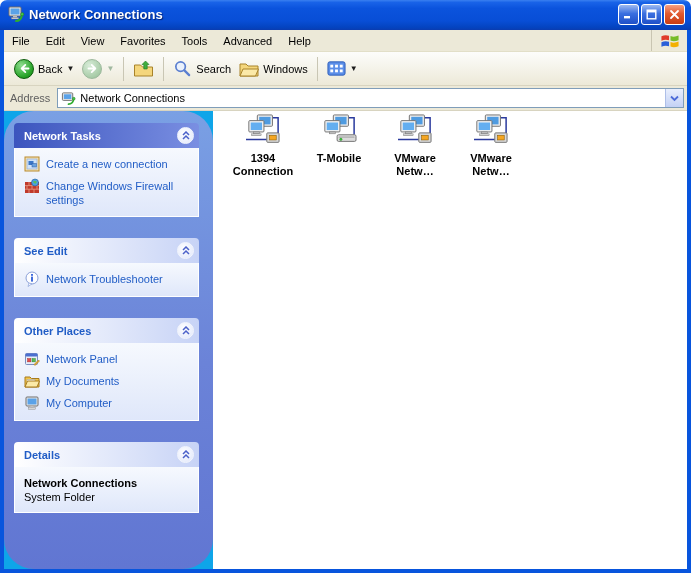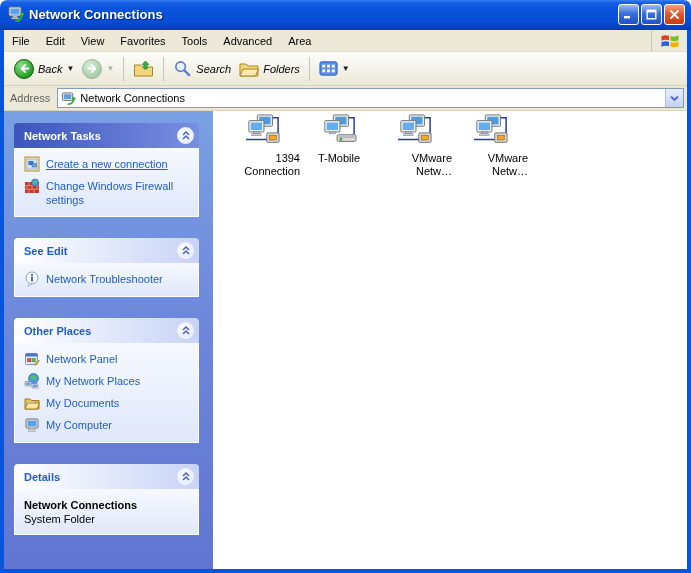--- a/index.html
+++ b/index.html
@@ -43,21 +43,21 @@
   .menubar { height:22px; background:#ece9d8; display:flex; align-items:stretch; border-bottom:1px solid #e2dfc8; }
   .menu-item { padding:0 8px; display:flex; align-items:center; color:#000; }
   .menubar .spacer { flex:1; }
   .winlogo-box { width:36px; border-left:1px solid #c9c5b2; display:flex; align-items:center; justify-content:center; background:#ece9d8; }
 
   
   .toolbar {
     height:34px; background:linear-gradient(180deg,#fdfdfb,#ece9d8);
     border-bottom:1px solid #d8d4c0; display:flex; align-items:center; padding:0 4px 0 6px;
   }
-  .tb-btn { display:flex; align-items:center; gap:4px; padding:2px 4px; border-radius:3px;font-style:italic; }
+  .tb-btn { display:flex; align-items:center; gap:4px; padding:2px 4px; border-radius:3px; }
   .circle {
     width:20px; height:20px; border-radius:50%; flex:0 0 auto;
     display:flex; align-items:center; justify-content:center;
   }
   .circle.green { background:radial-gradient(circle at 35% 30%, #8fdc8f, #2aa52a 65%, #0e7c0e); border:1px solid #0a5c0a; }
   .circle.pale  { background:radial-gradient(circle at 35% 30%, #d8ecd8, #a8cca8 70%, #90b890); border:1px solid #9cb89c; }
   .caret { font-size:8px; color:#1c1c1c; line-height:8px; }
   .caret.dim { color:#a0b8a0; }
   .tb-sep { width:1px; height:24px; background:#c9c6b4; margin:0 5px; }
   .tb-label { color:#000; }
@@ -81,21 +81,21 @@
     display:flex; align-items:center; justify-content:center;
   }
 
   
   .content { flex:1; display:flex; overflow:hidden; }
 
   
   .sidebar {
     width:209px; flex:0 0 209px;
     background:linear-gradient(180deg,#7aa0e4 0%,#6b83d8 55%,#6176d2 100%);
-    padding:12px 0 0 10px; overflow:hidden;
+    padding:12px 0 0 10px; overflow:hidden;border-radius:30px;
   }
   .panel { width:185px; margin-bottom:21px; }
   .panel.details { margin-top:9px; }
   .panel-header {
     height:25px; border-radius:4px 4px 0 0;
     display:flex; align-items:center; justify-content:space-between;
     padding:0 5px 0 10px; font-weight:bold;
   }
   .panel-header.special { background:linear-gradient(90deg,#3c55be,#7a8fe2); color:#fff; }
   .panel-header.normal  { background:linear-gradient(90deg,#ffffff,#c7d3f6); color:#215dc6; }
@@ -107,32 +107,32 @@
   }
   .panel-body {
     background:linear-gradient(180deg,#f6f9fe,#dfe7fa);
     border:1px solid #fff; border-top:none;
     padding:9px 6px 8px 9px;
   }
   .task-item { display:flex; align-items:flex-start; gap:6px; margin-bottom:7px; color:#215dc6; }
   .task-item:last-child { margin-bottom:1px; }
   .task-item .t-icon { width:16px; height:16px; flex:0 0 auto; margin-top:-1px; }
   .task-item .t-label { line-height:14px; }
-  .task-item.hovered .t-label { text-decoration:underline; }
+  .task-item.hovered .t-label { }
   .details-name { font-weight:bold; color:#000; line-height:14px; }
   .details-sub  { color:#000; line-height:14px; }
 
   
   .main {
     flex:1; background:#fff; padding:3px 0 0 12px;
     display:flex; align-items:flex-start;
   }
   .conn-item { width:76px; display:flex; flex-direction:column; align-items:center; }
   .conn-item .c-icon { width:40px; height:34px; }
-  .conn-item .c-label { margin-top:4px; text-align:right; color:#000; line-height:13px; max-width:74px; }
+  .conn-item .c-label { margin-top:4px; text-align:center; color:#000; line-height:13px; max-width:74px;font-weight:bold; }
 </style>
 </head>
 <body>
 
 <div class="window">
 
   <div class="titlebar">
     <svg class="title-icon" viewBox="0 0 18 18">
       <rect x="2" y="2" width="12" height="9" rx="1" fill="#e9e9e9" stroke="#6e6e6e"></rect>
       <rect x="3.5" y="3.5" width="9" height="6" fill="#5aa2e8"></rect>
@@ -164,21 +164,21 @@
 
   <div class="frame">
 
     <div class="menubar">
       <span class="menu-item">File</span>
       <span class="menu-item">Edit</span>
       <span class="menu-item">View</span>
       <span class="menu-item">Favorites</span>
       <span class="menu-item">Tools</span>
       <span class="menu-item">Advanced</span>
-      <span class="menu-item">Area</span>
+      <span class="menu-item">Help</span>
       <span class="spacer"></span>
       <div class="winlogo-box">
         <svg width="20" height="20" viewBox="0 0 21 21">
           <path d="M1.5 5.5 Q5.5 3.5 9.5 5 L9.5 9.8 Q5.5 8.3 1.5 10.3 Z" fill="#e03c2a"></path>
           <path d="M11 5.3 Q15 6.8 19.5 4.8 L19.5 9.6 Q15 11.6 11 10.1 Z" fill="#77bc28"></path>
           <path d="M1.5 11.8 Q5.5 9.8 9.5 11.3 L9.5 16.1 Q5.5 14.6 1.5 16.6 Z" fill="#2a5fd8"></path>
           <path d="M11 11.6 Q15 13.1 19.5 11.1 L19.5 15.9 Q15 17.9 11 16.4 Z" fill="#f3b000"></path>
         </svg>
       </div>
     </div>
@@ -214,21 +214,21 @@
           <circle cx="8" cy="8" r="5" fill="#eaf1fc" stroke="#5b7fd0" stroke-width="1.8"></circle>
           <line x1="12" y1="12" x2="17" y2="17" stroke="#5b7fd0" stroke-width="2.4" stroke-linecap="round"></line>
         </svg>
         <span class="tb-label">Search</span>
       </div>
       <div class="tb-btn">
         <svg width="20" height="18" viewBox="0 0 20 18">
           <path d="M1 4 H7 L9 6 H19 V16 H1 Z" fill="#f4d67c" stroke="#a8832a"></path>
           <path d="M1 16 L4 9 H19.5 L16.5 16 Z" fill="#fbe9a8" stroke="#a8832a"></path>
         </svg>
-        <span class="tb-label">Folders</span>
+        <span class="tb-label">Windows</span>
       </div>
       <div class="tb-sep"></div>
       <div class="tb-btn">
         <svg width="19" height="19" viewBox="0 0 20 20">
           <rect x="1" y="3" width="18" height="14" rx="2" fill="#5b8ee8" stroke="#2b5cb8"></rect>
           <g fill="#fff">
             <rect x="3.5" y="6" width="3" height="3"></rect>
               <rect x="8.5" y="6" width="3" height="3"></rect>
               <rect x="13.5" y="6" width="3" height="3"></rect>
             <rect x="3.5" y="11" width="3" height="3"></rect>
@@ -340,31 +340,20 @@
                 <rect x="1.5" y="2.5" width="12" height="11" rx="1" fill="#e8eef8" stroke="#7a8fc0"></rect>
                 <rect x="1.5" y="2.5" width="12" height="3" rx="1" fill="#4a6fd0"></rect>
                 <rect x="3.5" y="7.5" width="3.4" height="3.4" fill="#e05050" stroke="#a02020" stroke-width="0.4"></rect>
                 <rect x="8" y="7.5" width="3.4" height="3.4" fill="#58b858" stroke="#207a20" stroke-width="0.4"></rect>
                 <path d="M10 13.5 L14.5 9 L15.5 10 L11 14.5 Z" fill="#f0b030" stroke="#9a6a10" stroke-width="0.5"></path>
               </svg>
               <span class="t-label">Network Panel</span>
             </div>
             <div class="task-item">
               <svg class="t-icon" viewBox="0 0 16 16">
-                <circle cx="9.5" cy="5.5" r="5" fill="#4a9fe0" stroke="#1d5a9a" stroke-width="0.6"></circle>
-                <path d="M6.5 3.5 Q9 2 12 3 Q12.5 5 10.5 6.5 Q7.5 6.5 6.5 3.5" fill="#58c058"></path>
-                <rect x="1" y="8.5" width="6" height="4.5" rx="0.5" fill="#e9e9e9" stroke="#6e6e6e" stroke-width="0.6"></rect>
-                <rect x="2" y="9.5" width="4" height="2.5" fill="#5aa2e8"></rect>
-                <rect x="8" y="10.5" width="6" height="4.5" rx="0.5" fill="#e9e9e9" stroke="#6e6e6e" stroke-width="0.6"></rect>
-                <rect x="9" y="11.5" width="4" height="2.5" fill="#5aa2e8"></rect>
-              </svg>
-              <span class="t-label">My Network Places</span>
-            </div>
-            <div class="task-item">
-              <svg class="t-icon" viewBox="0 0 16 16">
                 <path d="M1 4 H6 L7.5 5.5 H15 V14 H1 Z" fill="#f3c64a" stroke="#a77b1e"></path>
                 <rect x="3" y="6.5" width="8" height="5" fill="#fff" stroke="#9a9a9a" stroke-width="0.5"></rect>
                 <path d="M1 14 L3.5 8 H15.5 L13 14 Z" fill="#fbe9a8" stroke="#a77b1e"></path>
               </svg>
               <span class="t-label">My Documents</span>
             </div>
             <div class="task-item">
               <svg class="t-icon" viewBox="0 0 16 16">
                 <rect x="2" y="2" width="12" height="9" rx="1" fill="#e9e9e9" stroke="#6e6e6e"></rect>
                 <rect x="3.5" y="3.5" width="9" height="6" fill="#5aa2e8"></rect>

